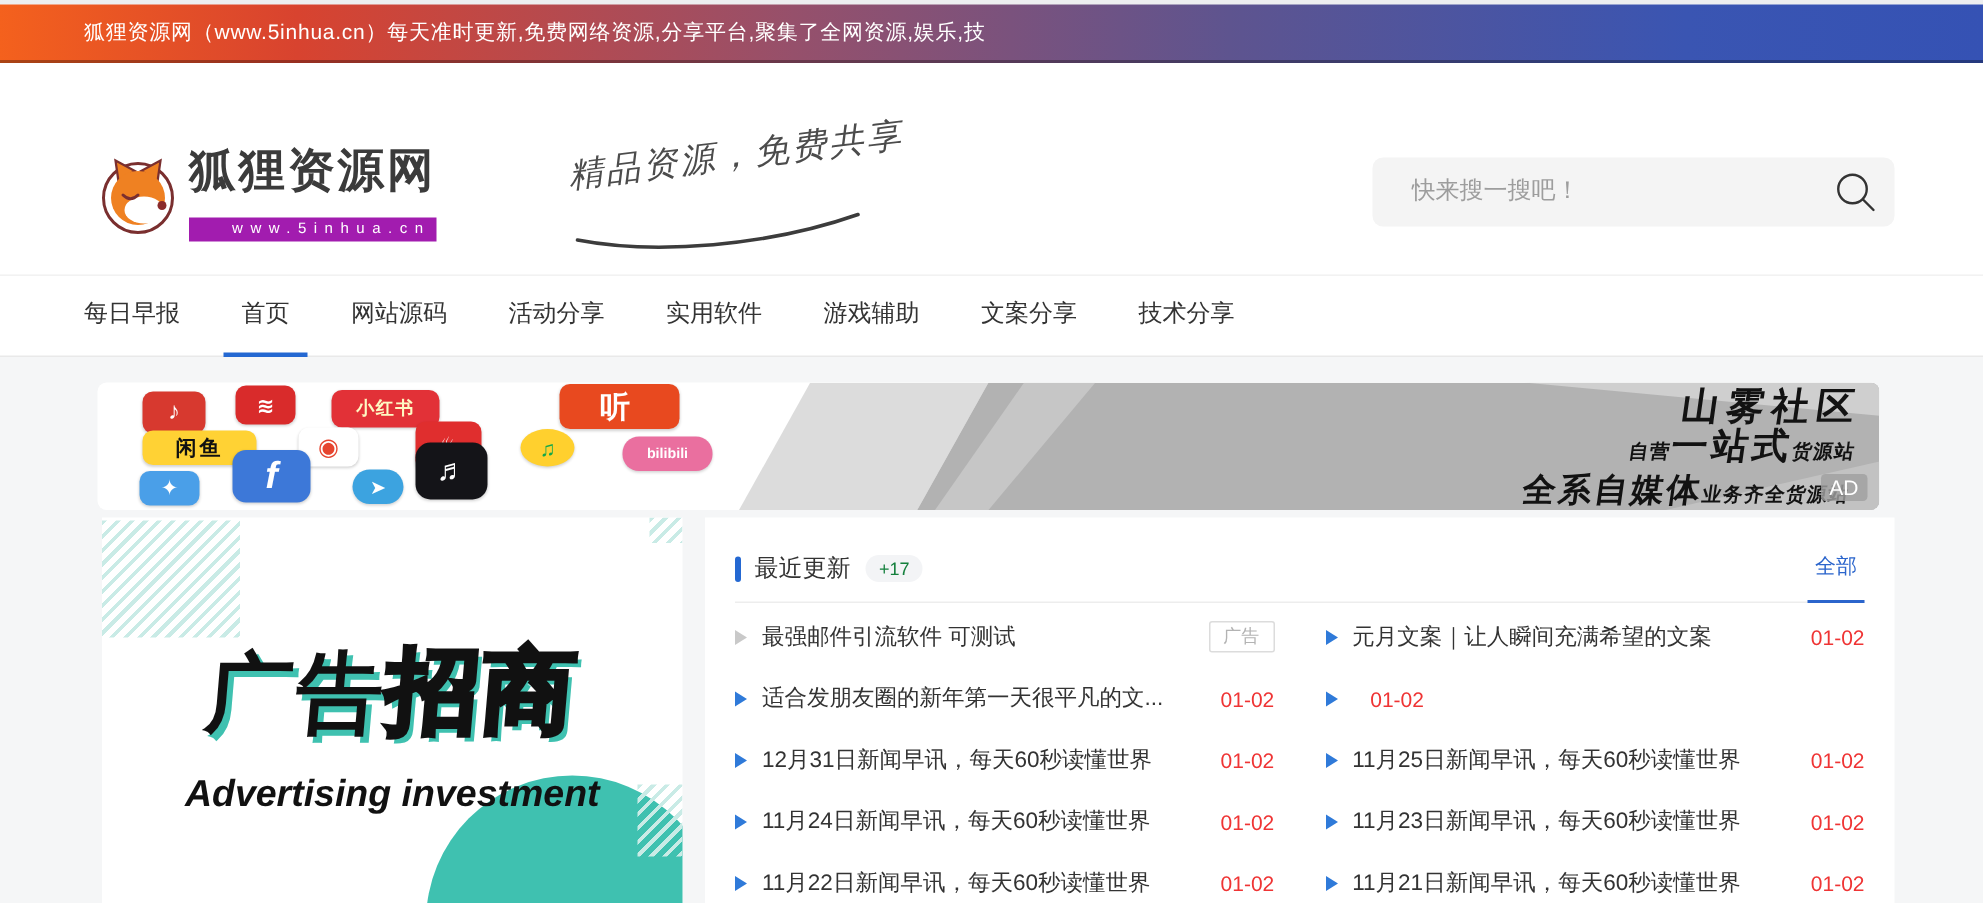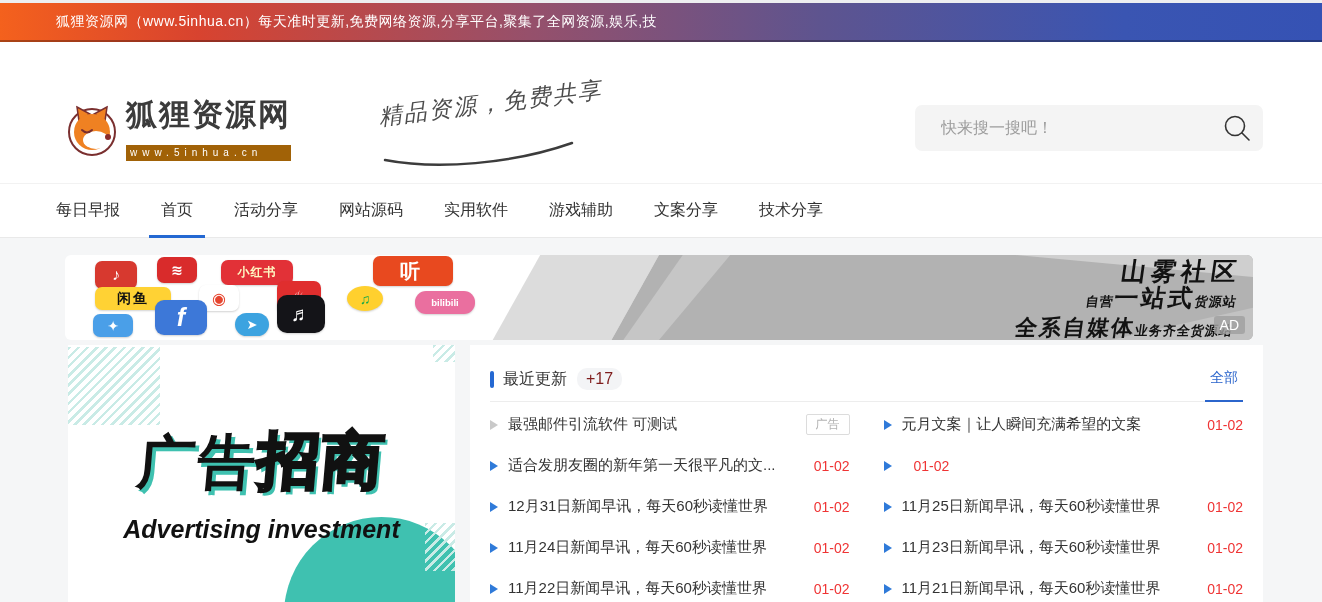--- a/index.html
+++ b/index.html
@@ -12,21 +12,21 @@
   .notice{position:absolute;left:0;top:3px;width:100%;height:37px;
           background:linear-gradient(90deg,#f4611d 0%,#d8432f 15%,#96506b 40%,#5e548f 62%,#3a55b2 85%,#3552b4 100%)}
   .notice::after{content:'';position:absolute;left:0;right:0;bottom:-2px;height:2px;background:inherit;filter:brightness(.7)}
   .notice-text{line-height:37px;color:#fff;font-size:14px;padding-left:56px;letter-spacing:.5px;white-space:nowrap}
 
   
   .site-header{position:absolute;left:0;top:42px;width:100%;height:141px;background:#fff}
   .logo{position:absolute;left:65px;top:56px;display:flex;align-items:center;cursor:pointer}
   .logo-text{margin-left:7px}
   .site-name{font-size:31px;font-weight:bold;color:#3b3b3b;letter-spacing:2px;line-height:33px;font-family:"DejaVu Sans","Liberation Sans",sans-serif}
-  .domain-bar{margin-top:14px;background:#a16207;color:#fff;font-size:10px;letter-spacing:5px;text-align:left;padding:2px 4px 3px}
+  .domain-bar{margin-top:14px;background:#a21caf;color:#fff;font-size:10px;letter-spacing:5px;text-align:right;padding:2px 4px 3px}
   .slogan{position:absolute;left:378px;top:46px;transform:rotate(-7deg);font-family:"DejaVu Serif","Liberation Serif",serif;
           font-style:italic;font-size:23px;color:#4c4c4c;letter-spacing:2px;white-space:nowrap}
   .swoosh{position:absolute;left:382px;top:98px}
   .search{position:absolute;right:59px;top:63px;width:348px;height:46px;background:#f4f4f4;border-radius:7px;display:flex;align-items:center}
   .search input{flex:1;border:none;background:transparent;outline:none;padding-left:26px;font-size:16px;color:#333;font-family:Liberation Serif, serif}
   .search input::placeholder{color:#9d9d9d}
   .search-btn{width:52px;height:46px;display:flex;align-items:center;justify-content:center;cursor:pointer;background:none;border:none}
 
   
   .nav{position:absolute;left:0;top:183px;width:100%;height:55px;background:#fff;border-top:1px solid #f2f2f2;
@@ -74,21 +74,21 @@
   .ad-title{position:absolute;left:0;right:0;top:74px;text-align:center;transform:skewX(-5deg);font-weight:bold;white-space:nowrap}
   .t-black{font-size:58px;color:#111;text-shadow:4px 4px 0 #3fc1b0;letter-spacing:2px}
   .t-white{font-size:62px;color:#fff;-webkit-text-stroke:3px #111;text-shadow:4px 4px 0 #3fc1b0;letter-spacing:2px}
   .ad-sub{position:absolute;left:0;right:0;top:170px;text-align:center;font-size:25px;font-style:italic;font-weight:bold;color:#111}
 
   
   .recent-card{position:absolute;left:470px;top:345px;width:793px;height:257px;background:#fff;box-sizing:border-box;padding:12px 20px 0}
   .rc-header{position:relative;height:44px;border-bottom:1px solid #ededed;display:flex;align-items:center}
   .blue-bar{width:4px;height:17px;background:#2468d2;border-radius:2px;margin-right:9px}
   .rc-title{font-size:16px;color:#333}
-  .rc-badge{margin-left:10px;background:#f3f4f6;border-radius:10px;padding:2px 9px;font-size:16px;color:#7f1d1d}
+  .rc-badge{margin-left:10px;background:#f3f4f6;border-radius:10px;padding:2px 9px;font-size:12px;color:#15803d}
   .all-tab{position:absolute;right:0;bottom:-1px;height:100%;display:flex;align-items:center;border-bottom:2px solid #2b65cc;
            padding:0 5px;color:#2b65cc;font-size:14px;cursor:pointer}
   .cols{display:flex;gap:34px;margin-top:2px}
   .col{flex:1;min-width:0}
   .row{height:41px;display:flex;align-items:center;cursor:pointer}
   .arrow{width:0;height:0;border-left:8px solid #2f7ad9;border-top:5px solid transparent;border-bottom:5px solid transparent;margin-right:10px;flex:none}
   .arrow.gray{border-left-color:#c9c9c9}
   .rtitle{font-size:15px;color:#333;white-space:nowrap;overflow:hidden;text-overflow:ellipsis;flex:1}
   .rdate{font-size:14px;color:#ef3434;margin-left:12px;flex:none}
   .adbadge{font-size:12px;color:#b3b3b3;border:1px solid #dcdcdc;padding:1px 9px;margin-left:12px;flex:none;border-radius:2px}
@@ -133,22 +133,22 @@
           <circle cx="12" cy="12" r="9.5" fill="none" stroke="#333" stroke-width="1.6"></circle>
           <line x1="19" y1="19" x2="26" y2="26" stroke="#333" stroke-width="1.6" stroke-linecap="round"></line>
         </svg>
       </button>
     </div>
   </div>
 
   <div class="nav" id="nav-items">
       <div class="nav-item">每日早报</div>
       <div class="nav-item active">首页</div>
+      <div class="nav-item">网站源码</div>
       <div class="nav-item">活动分享</div>
-      <div class="nav-item">网站源码</div>
       <div class="nav-item">实用软件</div>
       <div class="nav-item">游戏辅助</div>
       <div class="nav-item">文案分享</div>
       <div class="nav-item">技术分享</div>
     </div>
 
   <div class="banner" id="banner">
     <div class="gshape g-light"></div>
     <div class="gshape g-main"></div>
     <div class="gshape g-hi1"></div>

